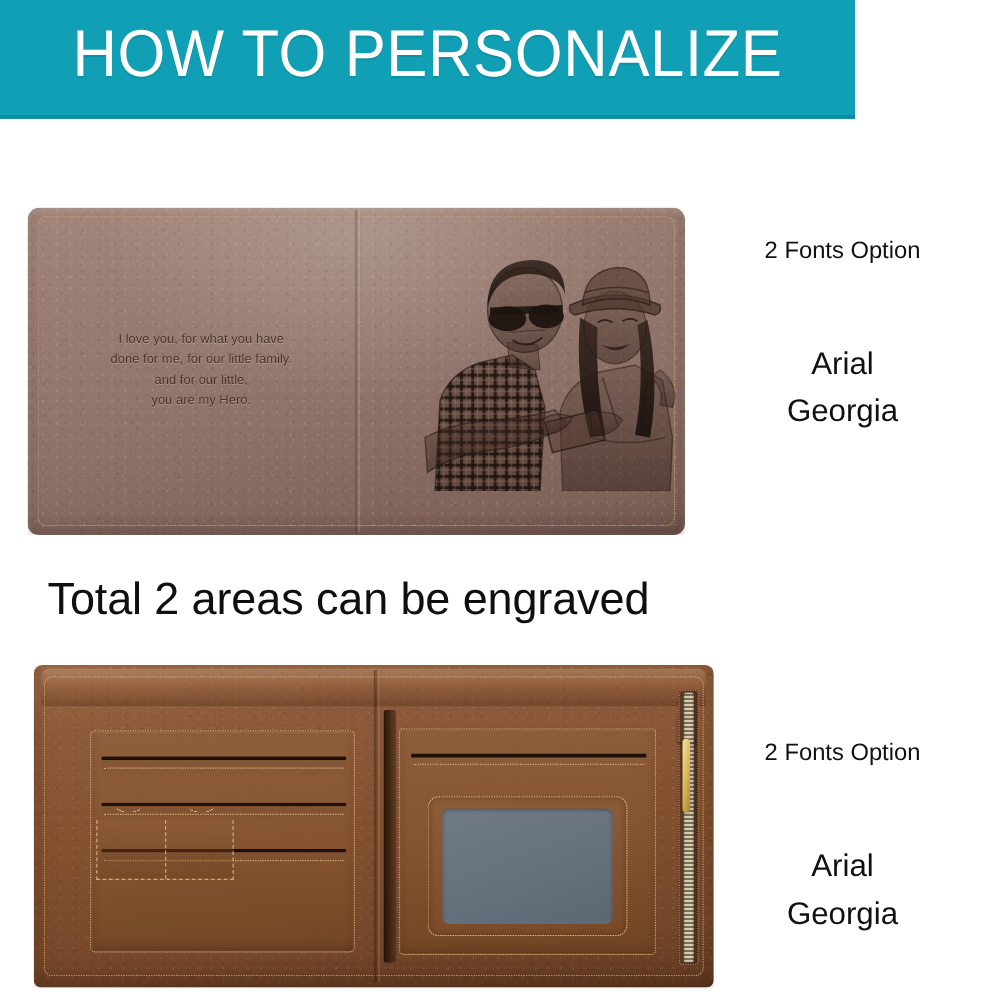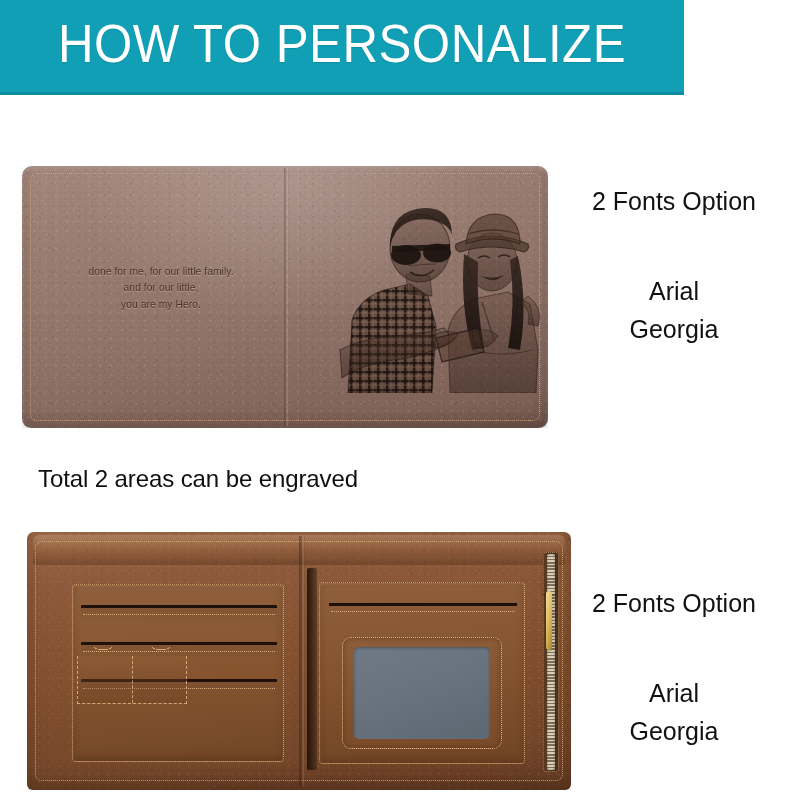--- a/index.html
+++ b/index.html
@@ -370,21 +370,21 @@
 
   
   .fonts-block {
     position: absolute;
     width: 252px;
     text-align: center;
     color: #111111;
     font-family: "Liberation Sans", sans-serif;
   }
   .fonts-block .fonts-title {
-    font-size: 25px;
+    font-size: 19px;
     font-weight: 400;
     line-height: 30px;
     white-space: nowrap;
   }
   .fonts-block .font-name {
     font-size: 25px;
     font-weight: 400;
     line-height: 30px;
   }
   #fonts-block-top     { left: 548px; top: 186px; }
@@ -394,21 +394,21 @@
   #fonts-block-bottom  { left: 548px; top: 588px; }
   #fonts-block-bottom .font-name-1 { margin-top: 60px; }
   #fonts-block-bottom .font-name-2 { margin-top: 8px; }
 
   #engrave-note {
     position: absolute;
     left: 38px;
     top: 462px;
     color: #0f0f0f;
     font-family: "Liberation Sans", sans-serif;
-    font-size: 24px;
+    font-size: 36px;
     font-weight: 400;
     line-height: 34px;
     letter-spacing: -0.1px;
     white-space: nowrap;
   }
 </style>
 </head>
 <body>
 
 <div id="page">
@@ -417,20 +417,21 @@
     <div id="header-title">HOW TO PERSONALIZE</div>
   </div>
 
   <div id="wallet-top" class="wallet">
     <div id="wallet-top-body"></div>
     <div id="wallet-top-grain"></div>
     <div id="wallet-top-stitch" class="stitch-border"></div>
     <div id="wallet-top-fold"></div>
 
     <div id="engraved-message">
+      <span class="line">I love you, for what you have</span>
       <span class="line">done for me, for our little family.</span>
       <span class="line">and for our little,</span>
       <span class="line">you are my Hero.</span>
     </div>
 
     <div id="engraved-photo">
       <svg viewBox="0 0 212 193" xmlns="http://www.w3.org/2000/svg" aria-hidden="true">
         <defs>
           <linearGradient id="skin" x1="0" y1="0" x2="0" y2="1">
             <stop offset="0%" stop-color="#7c6157" stop-opacity="0.30"></stop>

